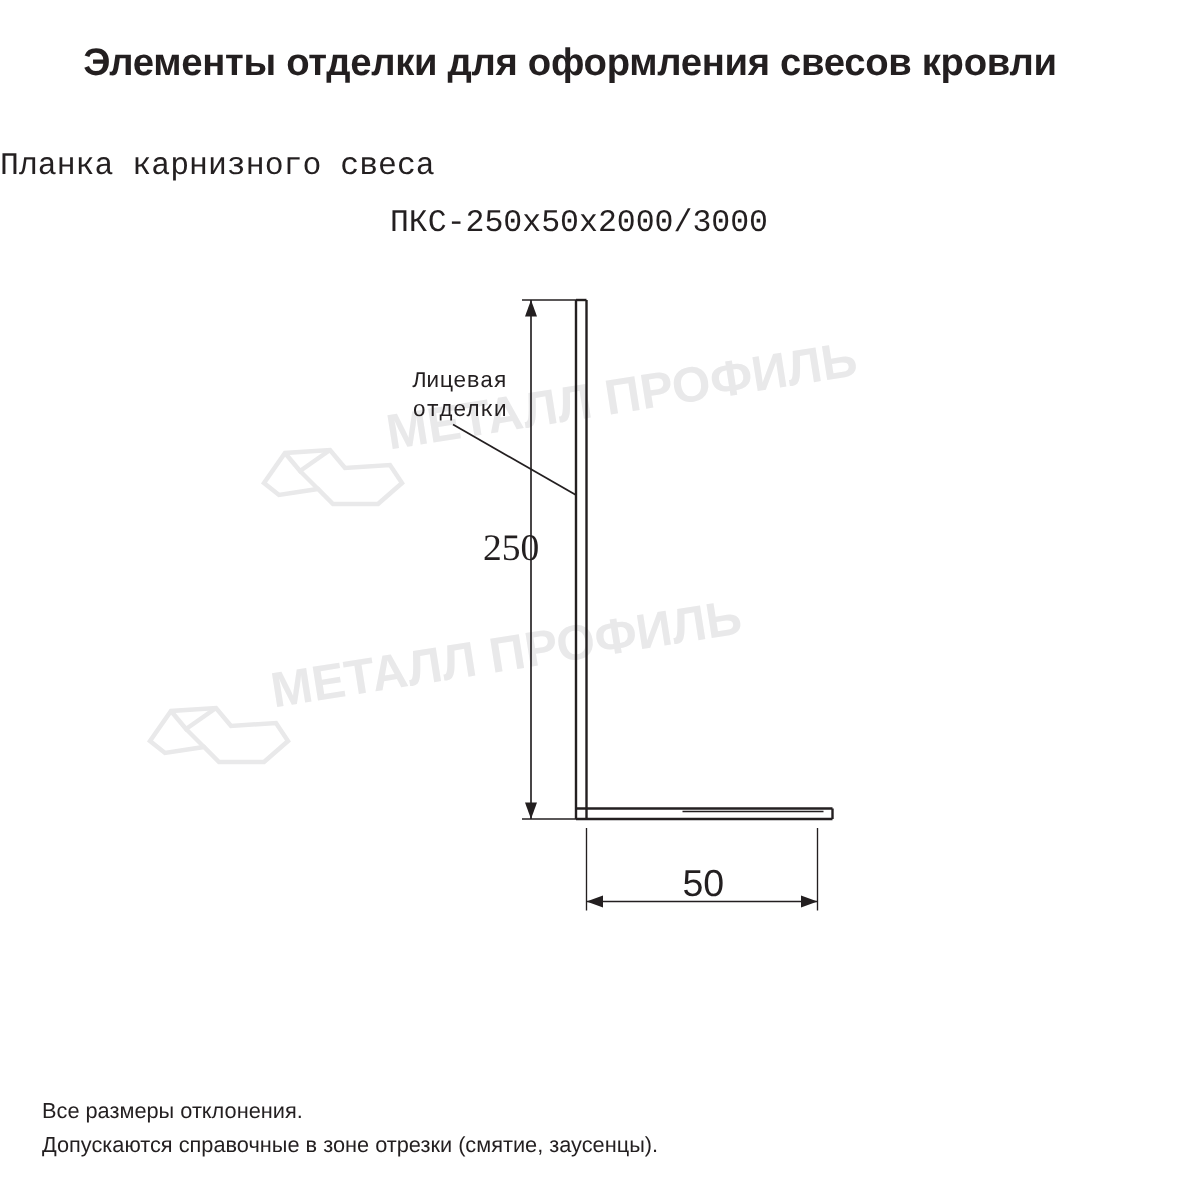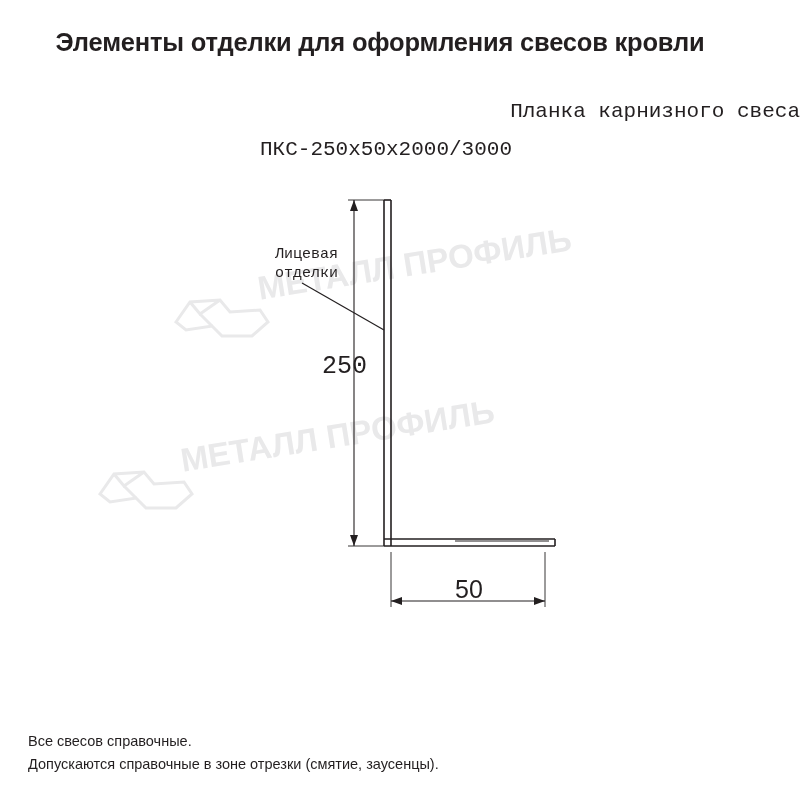--- a/index.html
+++ b/index.html
@@ -31,21 +31,21 @@
     font-weight: bold;
     letter-spacing: -0.2px;
     color: #231f20;
     font-family: "Liberation Sans", sans-serif;
   }
   .sub-title {
     position: absolute;
     top: 100px;
     left: 0;
     width: 800px;
-    text-align: right;
+    text-align: left;
     font-size: 21px;
     color: #231f20;
     font-family: "Liberation Mono", monospace;
     letter-spacing: 0px;
   }
   .sub-code {
     position: absolute;
     top: 138px;
     left: 0;
     width: 772px;
@@ -101,21 +101,21 @@
   .lbl-face {
     left: 248px;
     top: 245px;
     text-align: right;
     width: 90px;
   }
   .dim-250 {
     position: absolute;
     left: 322px;
     top: 352px;
-    font-family: Liberation Mono, monospace;
+    font-family: Liberation Serif, serif;
     font-size: 25px;
     color: #231f20;
   }
   .dim-50 {
     position: absolute;
     left: 455px;
     top: 575px;
     font-family: Liberation Sans, sans-serif;
     font-size: 25px;
     color: #231f20;
@@ -200,17 +200,17 @@
   </svg>
 
   <div class="lbl lbl-face">
     <div>Лицевая</div>
     <div>отделки</div>
   </div>
   <div class="dim-250">250</div>
   <div class="dim-50">50</div>
 
   <div class="footer">
-    <div>Все свесов справочные.</div>
+    <div>Все размеры отклонения.</div>
     <div>Допускаются справочные в зоне отрезки (смятие, заусенцы).</div>
   </div>
 
 </div>
 
 </body></html>

